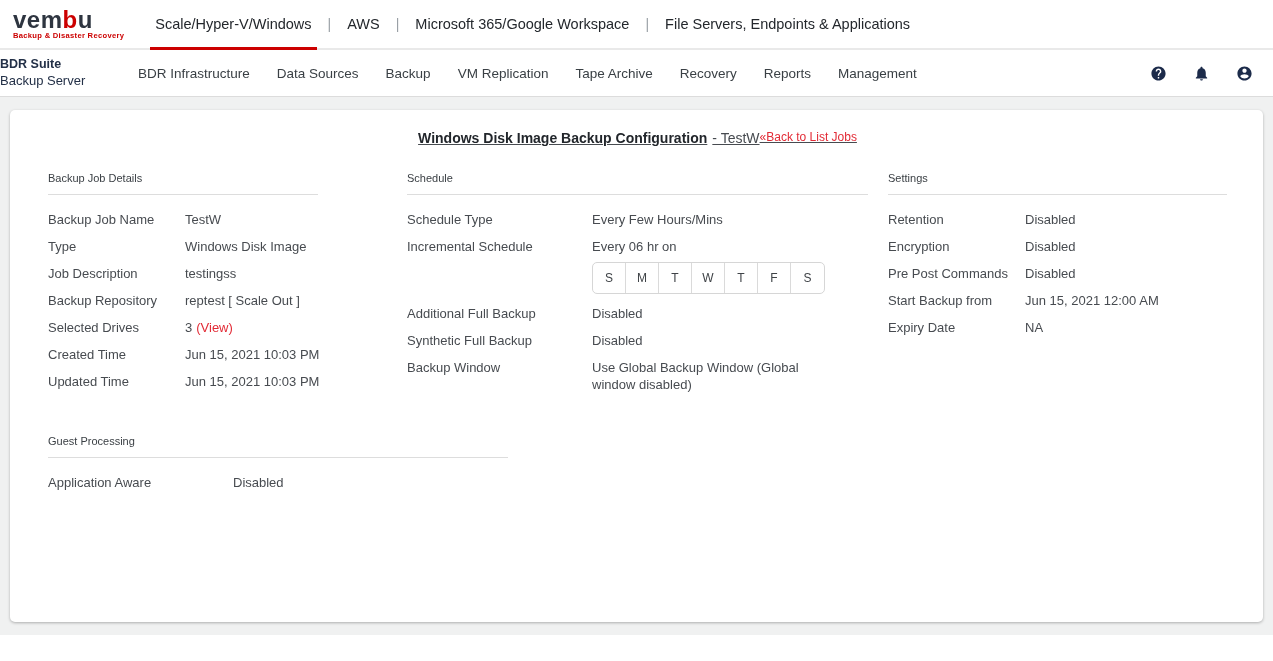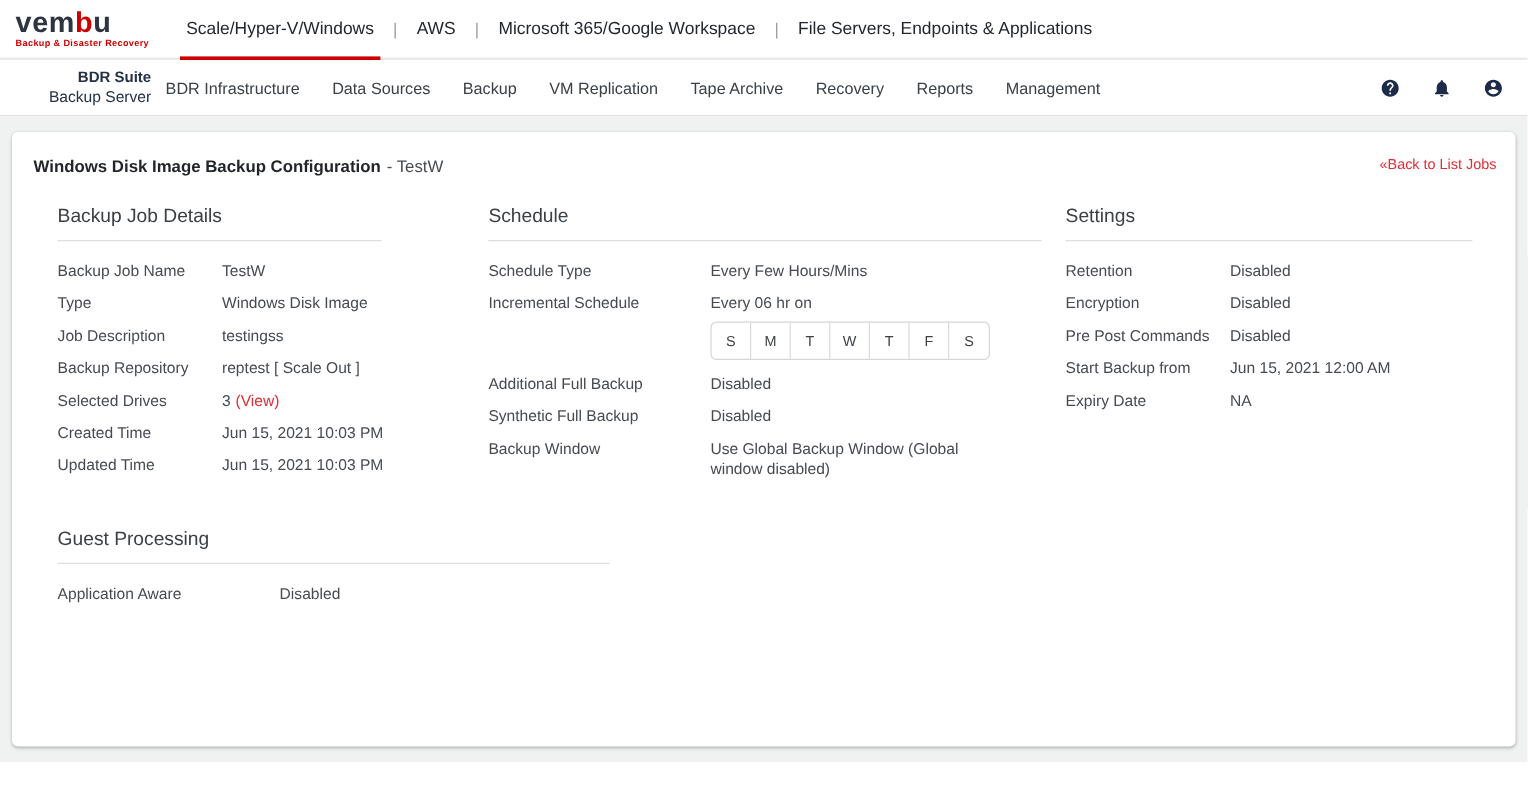--- a/index.html
+++ b/index.html
@@ -11,44 +11,44 @@
   .logo-text { font-size:24px; font-weight:700; color:#2e3540; line-height:23px; letter-spacing:.5px; }
   .logo-text .accent { color:#cc0000; }
   .logo-tagline { font-size:7.6px; color:#cc0000; letter-spacing:.3px; font-weight:700; }
   .top-tabs { display:flex; align-items:stretch; font-size:14.5px; color:#23272c; }
   .top-tab { position:relative; display:flex; align-items:center; padding:0 5px; cursor:pointer; white-space:nowrap; }
   .top-tab.active::after { content:""; position:absolute; left:0; right:0; bottom:-2px; height:3px; background:#cc0000; }
   .tab-sep { display:flex; align-items:center; color:#9aa0a6; margin:0 11px; font-size:14px; }
 
   
   .navbar { display:flex; align-items:center; height:47px; background:#fff; border-bottom:1px solid #dcdcdc; padding-right:20px; }
-  .suite { width:126px; text-align:right; line-height:1.3; color:#233047; flex-shrink:0; }
+  .suite { width:126px; text-align:left; line-height:1.3; color:#233047; flex-shrink:0; }
   .suite-name { font-weight:700; font-size:12.5px; }
   .suite-sub { font-size:13px; }
   .nav-menu { display:flex; align-items:center; margin-left:12px; font-size:13.5px; color:#3a4045; }
   .nav-item { cursor:pointer; margin-right:27px; white-space:nowrap; }
   .nav-icons { margin-left:auto; display:flex; align-items:center; }
   .icon-btn { margin-left:26px; cursor:pointer; display:flex; }
   .icon-btn svg { width:17px; height:17px; fill:#1c2b4a; display:block; }
 
   
   .content { background:#f0f1f1; height:538px; padding:13px 10px; }
   .card { background:#fff; border-radius:5px; box-shadow:0 1px 3px rgba(0,0,0,.28); height:512px; padding:20px 16px 0 18px; }
-  .card-head { display:flex; justify-content:space-between; align-items:flex-start; }
+  .card-head { display:flex; justify-content:center; align-items:flex-start;text-decoration:underline; }
   .page-title { font-size:14px; color:#474b50; }
   .page-title .title-bold { color:#22262b; font-weight:700; }
   .page-title .title-suffix { margin-left:5px; }
   .back-link { color:#e22b36; font-size:12px; cursor:pointer; white-space:nowrap; }
 
   .sections { padding:26px 20px 0 20px; }
   .cols { display:flex; }
   .col-details { width:359px; flex-shrink:0; }
   .col-schedule { width:481px; flex-shrink:0; }
   .col-settings { flex:1; }
-  .sec-heading { font-size:16px; color:#3b4045; padding-bottom:10px; border-bottom:1px solid #dddddd; }
+  .sec-heading { font-size:11px; color:#3b4045; padding-bottom:10px; border-bottom:1px solid #dddddd; }
   .col-details .sec-heading { width:270px; }
   .col-schedule .sec-heading { width:461px; }
   .col-settings .sec-heading { width:339px; }
   .guest .sec-heading { width:460px; }
   .sec-rows { margin-top:18px; }
   .row { display:flex; margin-bottom:13px; font-size:13px; line-height:14px; }
   .row .lbl { flex-shrink:0; width:137px; color:#474b50; }
   .col-schedule .row .lbl, .guest .row .lbl { width:185px; }
   .row .val { color:#474b50; }
   .col-schedule .row .val-wrap { max-width:250px; line-height:17px; margin-top:-2px; }

